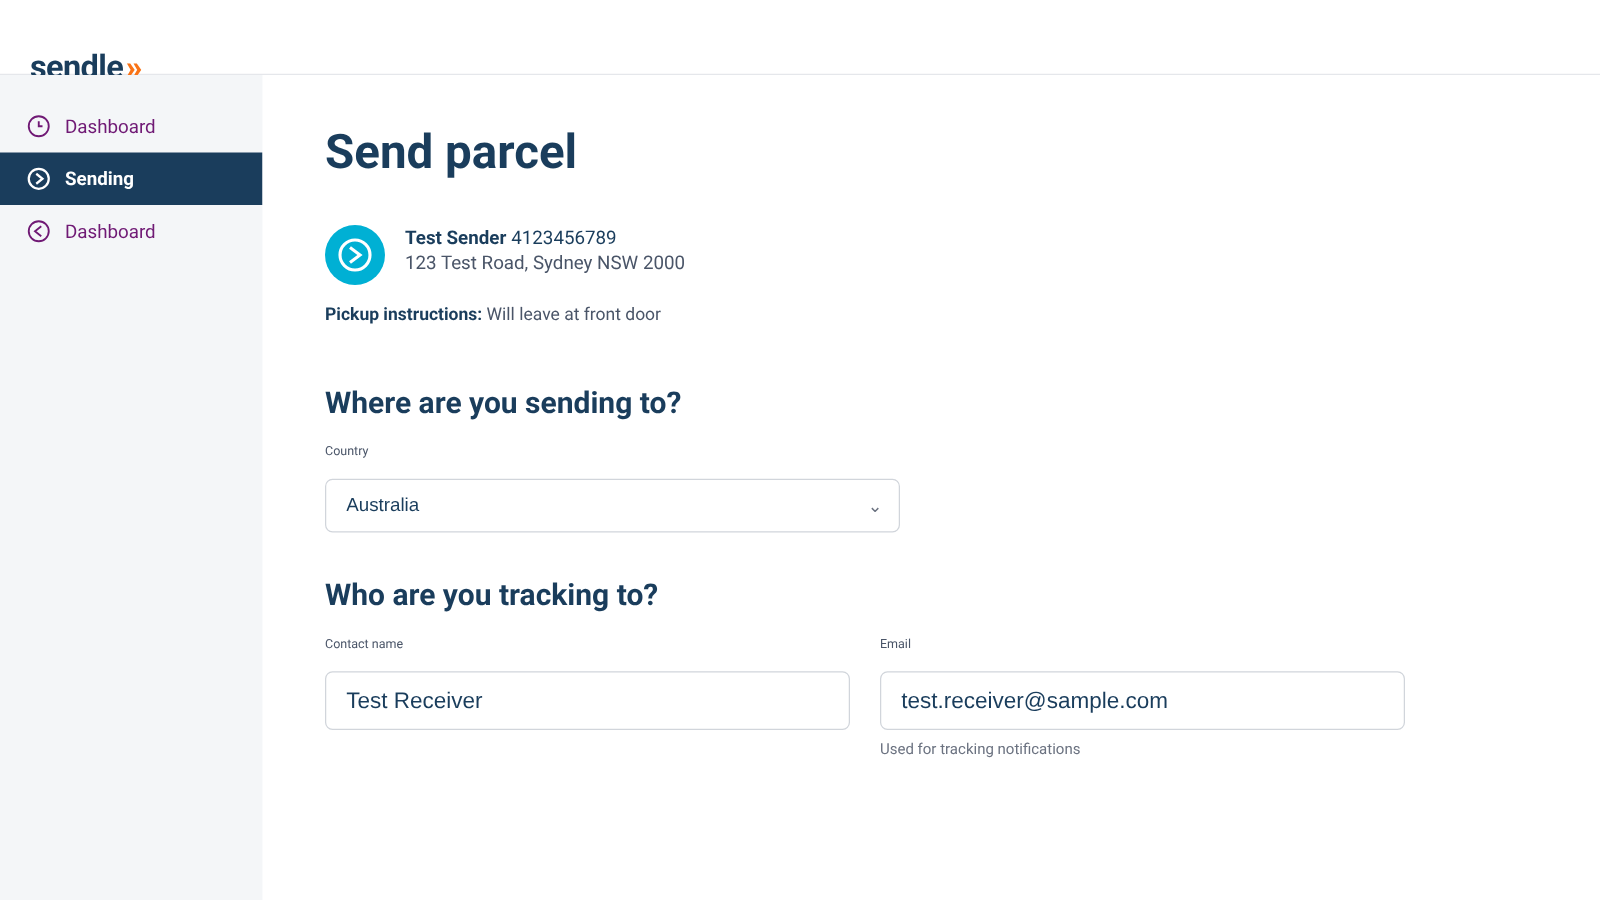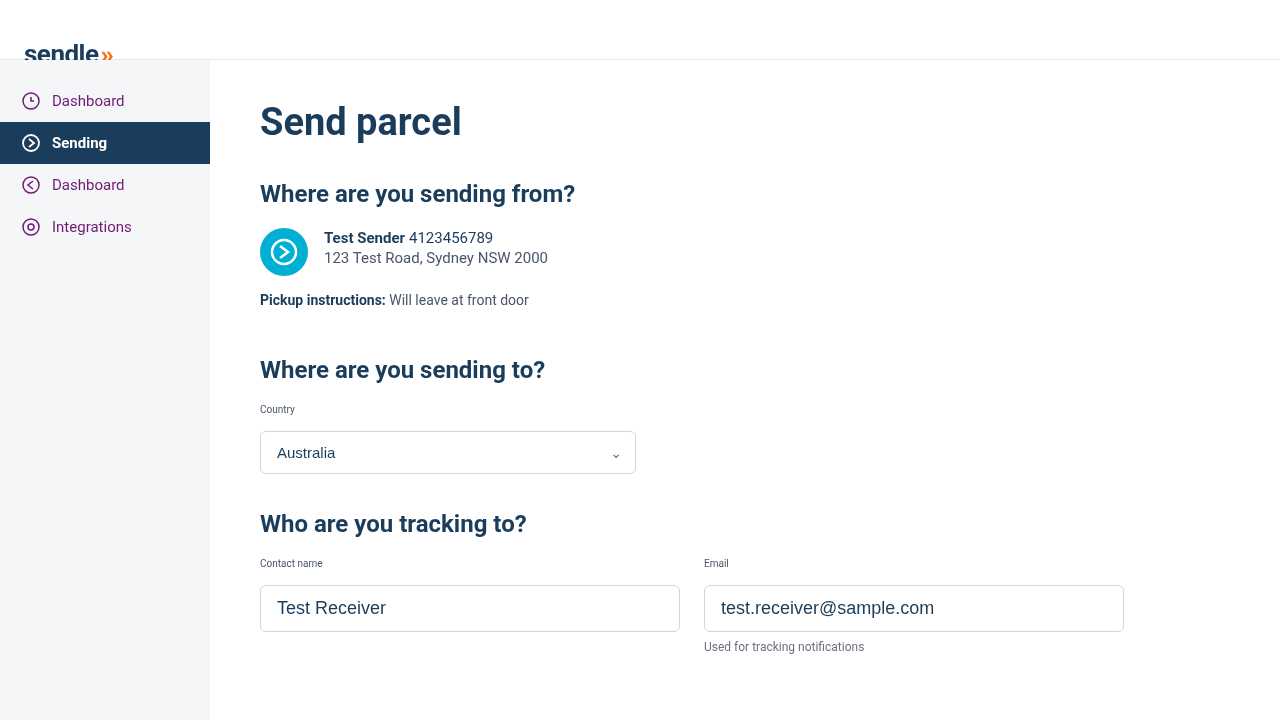--- a/index.html
+++ b/index.html
@@ -175,21 +175,21 @@
     }
 
     .field-label {
       font-size: 10px;
       color: #4a5568;
       margin-bottom: 8px;
     }
 
     .select-wrapper {
       position: relative;
-      width: 376px;
+      width: 460px;
     }
 
     .select-field {
       width: 100%;
       padding: 12px 16px;
       font-size: 15px;
       border: 1.5px solid #d1d5db;
       border-radius: 6px;
       background: #fff;
       color: #1a3d5c;
@@ -274,38 +274,28 @@
     <div class="sidebar-item">
       <span class="nav-icon">
         <svg width="20" height="20" viewBox="0 0 20 20" fill="none" stroke="currentColor" stroke-width="1.5">
           <circle cx="10" cy="10" r="8"></circle>
           <polyline points="12,6 7,10 12,14"></polyline>
         </svg>
       </span>
       <span>Dashboard</span>
     </div>
 
-    <div class="sidebar-item">
-      <span class="nav-icon">
-        <svg width="20" height="20" viewBox="0 0 20 20" fill="none" stroke="currentColor" stroke-width="1.5">
-          <circle cx="10" cy="10" r="8"></circle>
-          <circle cx="10" cy="10" r="3"></circle>
-        </svg>
-      </span>
-      <span>Integrations</span>
-    </div>
 
   </nav>
 
   <main class="content">
 
     <h1 class="page-title">Send parcel</h1>
 
     <section class="section">
-      <h2 class="section-title">Where are you sending from?</h2>
 
       <div class="sender-block">
         <div class="sender-avatar">
           <svg width="28" height="28" viewBox="0 0 28 28" fill="none" stroke="#fff" stroke-width="2.5">
             <circle cx="14" cy="14" r="12"></circle>
             <polyline points="10,8 18,14 10,20"></polyline>
           </svg>
         </div>
         <div class="sender-info">
           <div>

